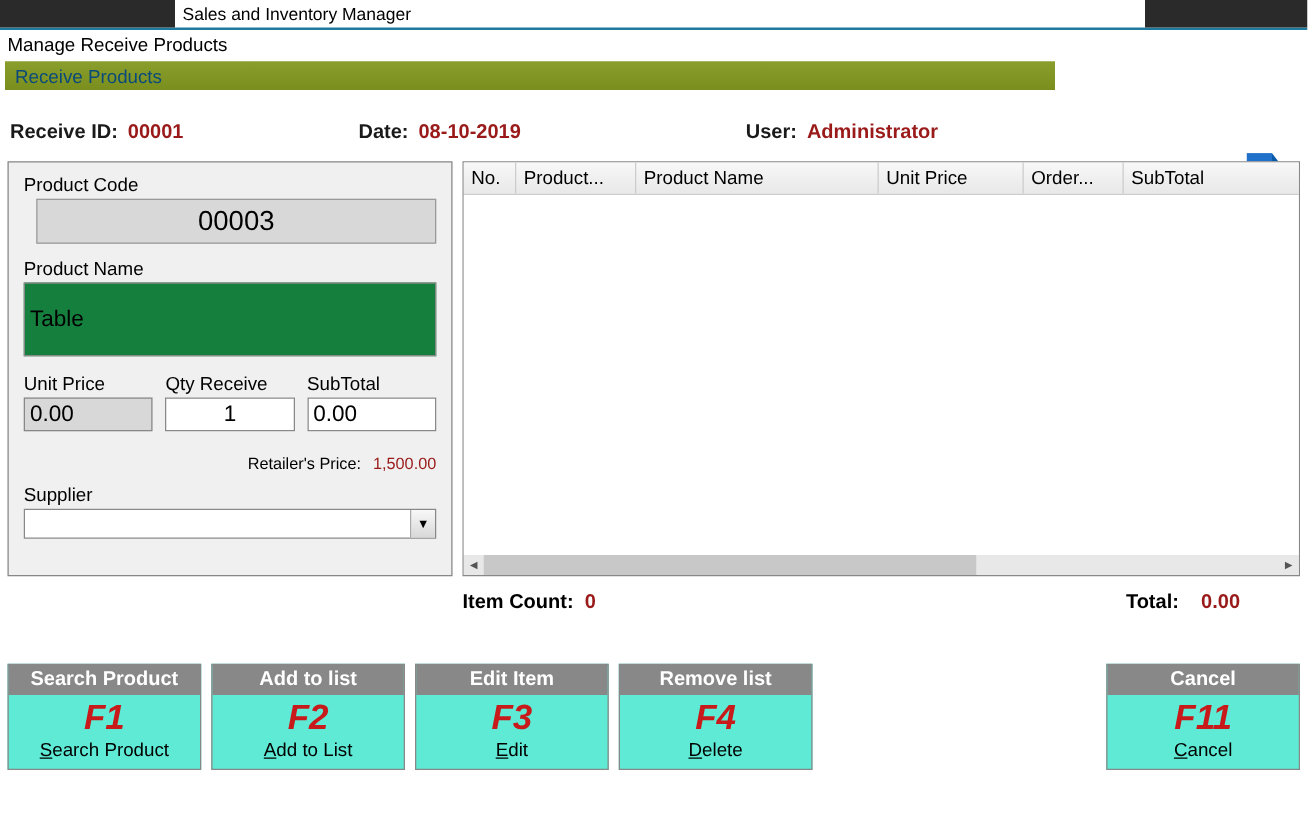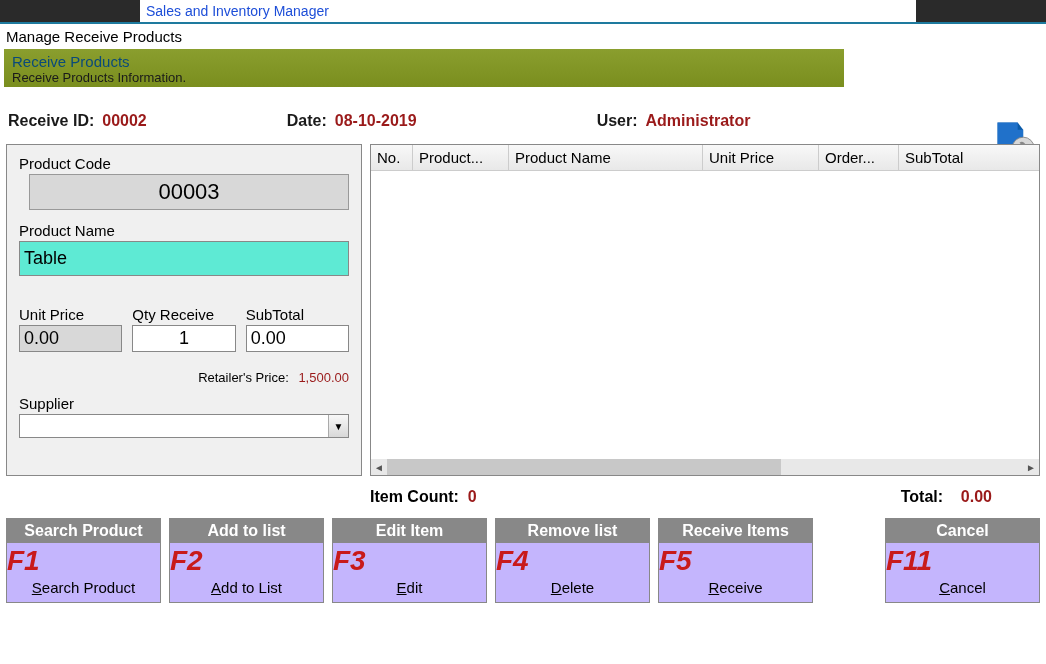--- a/index.html
+++ b/index.html
@@ -1,33 +1,33 @@
 <!DOCTYPE html>
 <html><head>
 <meta charset="utf-8">
 <style>
 * { box-sizing: border-box; margin: 0; padding: 0; }
 body { font-family: Arial, sans-serif; font-size: 14px; background: #fff; width: 1046px; height: 664px; overflow: hidden; }
 .titlebar { height: 24px; background: #fff; border-bottom: 2px solid #1e7a9e; display: flex; align-items: center; }
 .titlebar-left { width: 140px; height: 100%; background: #2a2a2a; }
-.titlebar-title { padding-left: 6px; color: #1d4ed8; font-size: 14px; flex: 1; }
+.titlebar-title { padding-left: 6px; color: #000000; font-size: 14px; flex: 1; }
 .titlebar-right { width: 130px; height: 100%; background: #2a2a2a; }
 .subtitle { padding: 4px 6px; font-size: 15px; }
 .header-green { background: linear-gradient(#8a9e2e, #7a8e1e); color: #fff; padding: 4px 8px 2px 8px; position: relative; margin-left: 4px; width: 840px; }
 .header-green .title { color: #0a4a7a; font-size: 15px; }
 .header-green .sub { color: #1a1a1a; font-size: 13px; }
 .header-row { display: flex; align-items: center; padding: 25px 8px 4px 8px; font-size: 16px; font-weight: bold; position: relative; }
 .header-row .dark { color: #1a1a1a; }
 .header-row .red { color: #9a1a1a; margin-left: 8px; }
 .icon-wrench { position: absolute; right: 10px; top: 68px; width: 44px; height: 44px; }
 .main-row { display: flex; padding: 10px 6px 6px 6px; gap: 8px; }
 .left-panel { width: 356px; border: 1px solid #888; background: #f0f0f0; padding: 10px 12px; }
 .left-panel label { font-size: 15px; display: block; margin-bottom: 2px; }
 .code-display { background: #d8d8d8; border: 1px solid #999; text-align: center; font-size: 22px; padding: 4px 0; margin-bottom: 12px; margin-left: 10px; }
-.text-input { width: 100%; border: 1px solid #888; font-size: 18px; padding: 6px 4px; background: #5eead4; margin-bottom: 24px; }
+.text-input { width: 100%; border: 1px solid #888; font-size: 18px; padding: 18px 4px; background: #15803d; margin-bottom: 8px; }
 .row3 { display: flex; gap: 10px; margin-top: 6px; }
 .row3 > div { flex: 1; }
 .small-input { width: 100%; border: 1px solid #888; font-size: 18px; padding: 2px 4px; text-align: left; }
 .small-input.center { text-align: center; }
 .small-input.gray { background: #d8d8d8; }
 .retailer { margin-top: 18px; font-size: 13px; text-align: right; }
 .retailer .val { color: #9a1a1a; margin-left: 6px; }
 .supplier-label { margin-top: 10px; font-size: 15px; }
 .supplier-select { width: 100%; height: 24px; border: 1px solid #888; background: #fff; margin-top: 2px; position: relative; }
 .supplier-select .arrow { position: absolute; right: 0; top: 0; width: 20px; height: 100%; background: linear-gradient(#f8f8f8,#d8d8d8); border-left: 1px solid #aaa; display: flex; align-items: center; justify-content: center; font-size: 10px; }
@@ -41,57 +41,56 @@
 .col-oq { width: 80px; }
 .col-st { flex: 1; border-right: none !important; }
 .grid-body { flex: 1; background: #fff; }
 .grid-scroll { height: 16px; background: #e8e8e8; display: flex; align-items: center; }
 .grid-scroll .arrow-l, .grid-scroll .arrow-r { width: 16px; text-align: center; font-size: 10px; color: #555; cursor: pointer; }
 .grid-scroll .track { flex: 1; background: #e8e8e8; height: 100%; position: relative; }
 .grid-scroll .thumb { position: absolute; left: 0; top: 0; width: 62%; height: 100%; background: #c8c8c8; }
 .totals-row { display: flex; padding: 6px 14px 6px 370px; font-size: 16px; font-weight: bold; }
 .totals-row .red { color: #9a1a1a; }
 .buttons-row { display: flex; gap: 8px; padding: 6px 6px; }
-.fn-btn { border: 1px solid #888; background: #c4b5fd; flex: 0 0 155px; cursor: pointer; }
+.fn-btn { border: 1px solid #888; background: #5eead4; flex: 0 0 155px; cursor: pointer; margin-top: 28px; }
 .fn-btn .hdr { background: #888; color: #fff; text-align: center; font-size: 16px; padding: 3px 0; font-weight: bold; }
-.fn-btn .key { color: #c81a1a; font-size: 28px; font-weight: bold; padding: 2px 0 0 0; font-style: italic; }
+.fn-btn .key { color: #c81a1a; font-size: 28px; font-weight: bold; text-align: center; padding: 2px 0 0 0; font-style: italic; }
 .fn-btn .action { text-align: center; font-size: 15px; padding: 2px 0 6px 0; }
 .fn-btn .action span { text-decoration: underline; }
 .spacer { flex: 1; }
 .wrench-svg { width: 100%; height: 100%; }
 </style>
 </head>
 <body>
 
 <div class="titlebar">
   <div class="titlebar-left"></div>
   <div class="titlebar-title">Sales and Inventory Manager</div>
   <div class="titlebar-right"></div>
 </div>
 
 <div class="subtitle">Manage Receive Products</div>
 
 <div style="position:relative">
   <div class="header-green">
     <div class="title">Receive Products</div>
-    <div class="sub">Receive Products Information.</div>
   </div>
   <div class="icon-wrench">
     <svg class="wrench-svg" viewBox="0 0 48 48">
         <path fill="#0a5aa8" d="M6 6 L28 6 L34 14 L34 38 L6 38 Z"></path>
         <path fill="#2a7ad8" d="M6 6 L28 6 L28 14 L34 14 L34 38 L6 38 Z" opacity="0.7"></path>
         <circle cx="34" cy="34" r="12" fill="#d8d8d8" stroke="#888" stroke-width="1"></circle>
         <path fill="#888" d="M30 28 a4 4 0 0 1 6 5 l6 6 -3 3 -6-6 a4 4 0 0 1 -5-6 l3 3 2-2 z"></path>
       </svg>
   </div>
 </div>
 
 <div class="header-row">
   <span class="dark">Receive ID:</span>
-  <span class="red">00002</span>
+  <span class="red">00001</span>
   <span style="width:140px"></span>
   <span class="dark">Date:</span>
   <span class="red">08-10-2019</span>
   <span style="width:180px"></span>
   <span class="dark">User:</span>
   <span class="red">Administrator</span>
 </div>
 
 <div class="main-row">
   <div class="left-panel">
@@ -169,24 +168,19 @@
   <div class="fn-btn">
     <div class="hdr">Edit Item</div>
     <div class="key">F3</div>
     <div class="action"><span>E</span><i style="font-style:normal">dit</i></div>
   </div>
   <div class="fn-btn">
     <div class="hdr">Remove list</div>
     <div class="key">F4</div>
     <div class="action"><span>D</span><i style="font-style:normal">elete</i></div>
   </div>
-  <div class="fn-btn">
-    <div class="hdr">Receive Items</div>
-    <div class="key">F5</div>
-    <div class="action"><span>R</span><i style="font-style:normal">eceive</i></div>
-  </div>
   <div class="spacer"></div>
   <div class="fn-btn">
     <div class="hdr">Cancel</div>
     <div class="key">F11</div>
     <div class="action"><span>C</span><i style="font-style:normal">ancel</i></div>
   </div>
 </div>
 
 </body></html>

